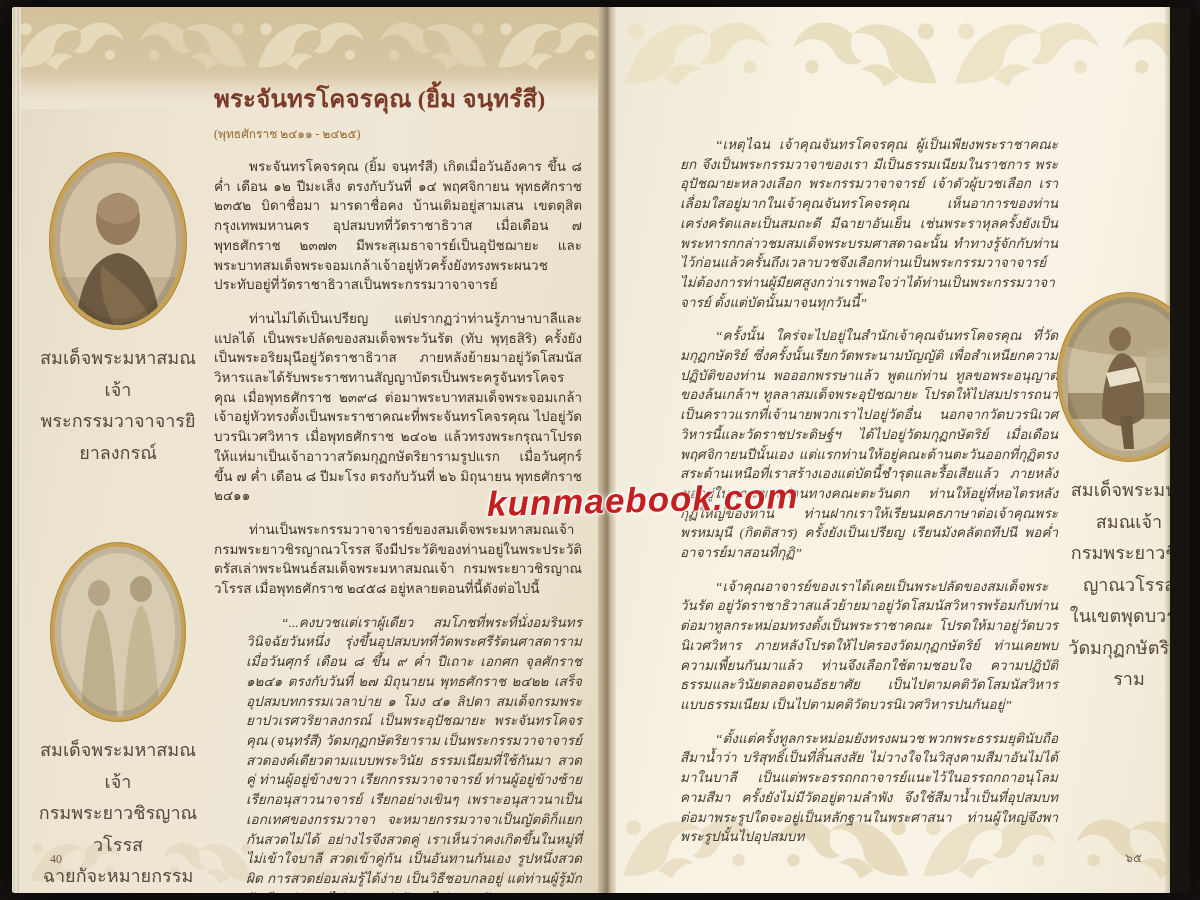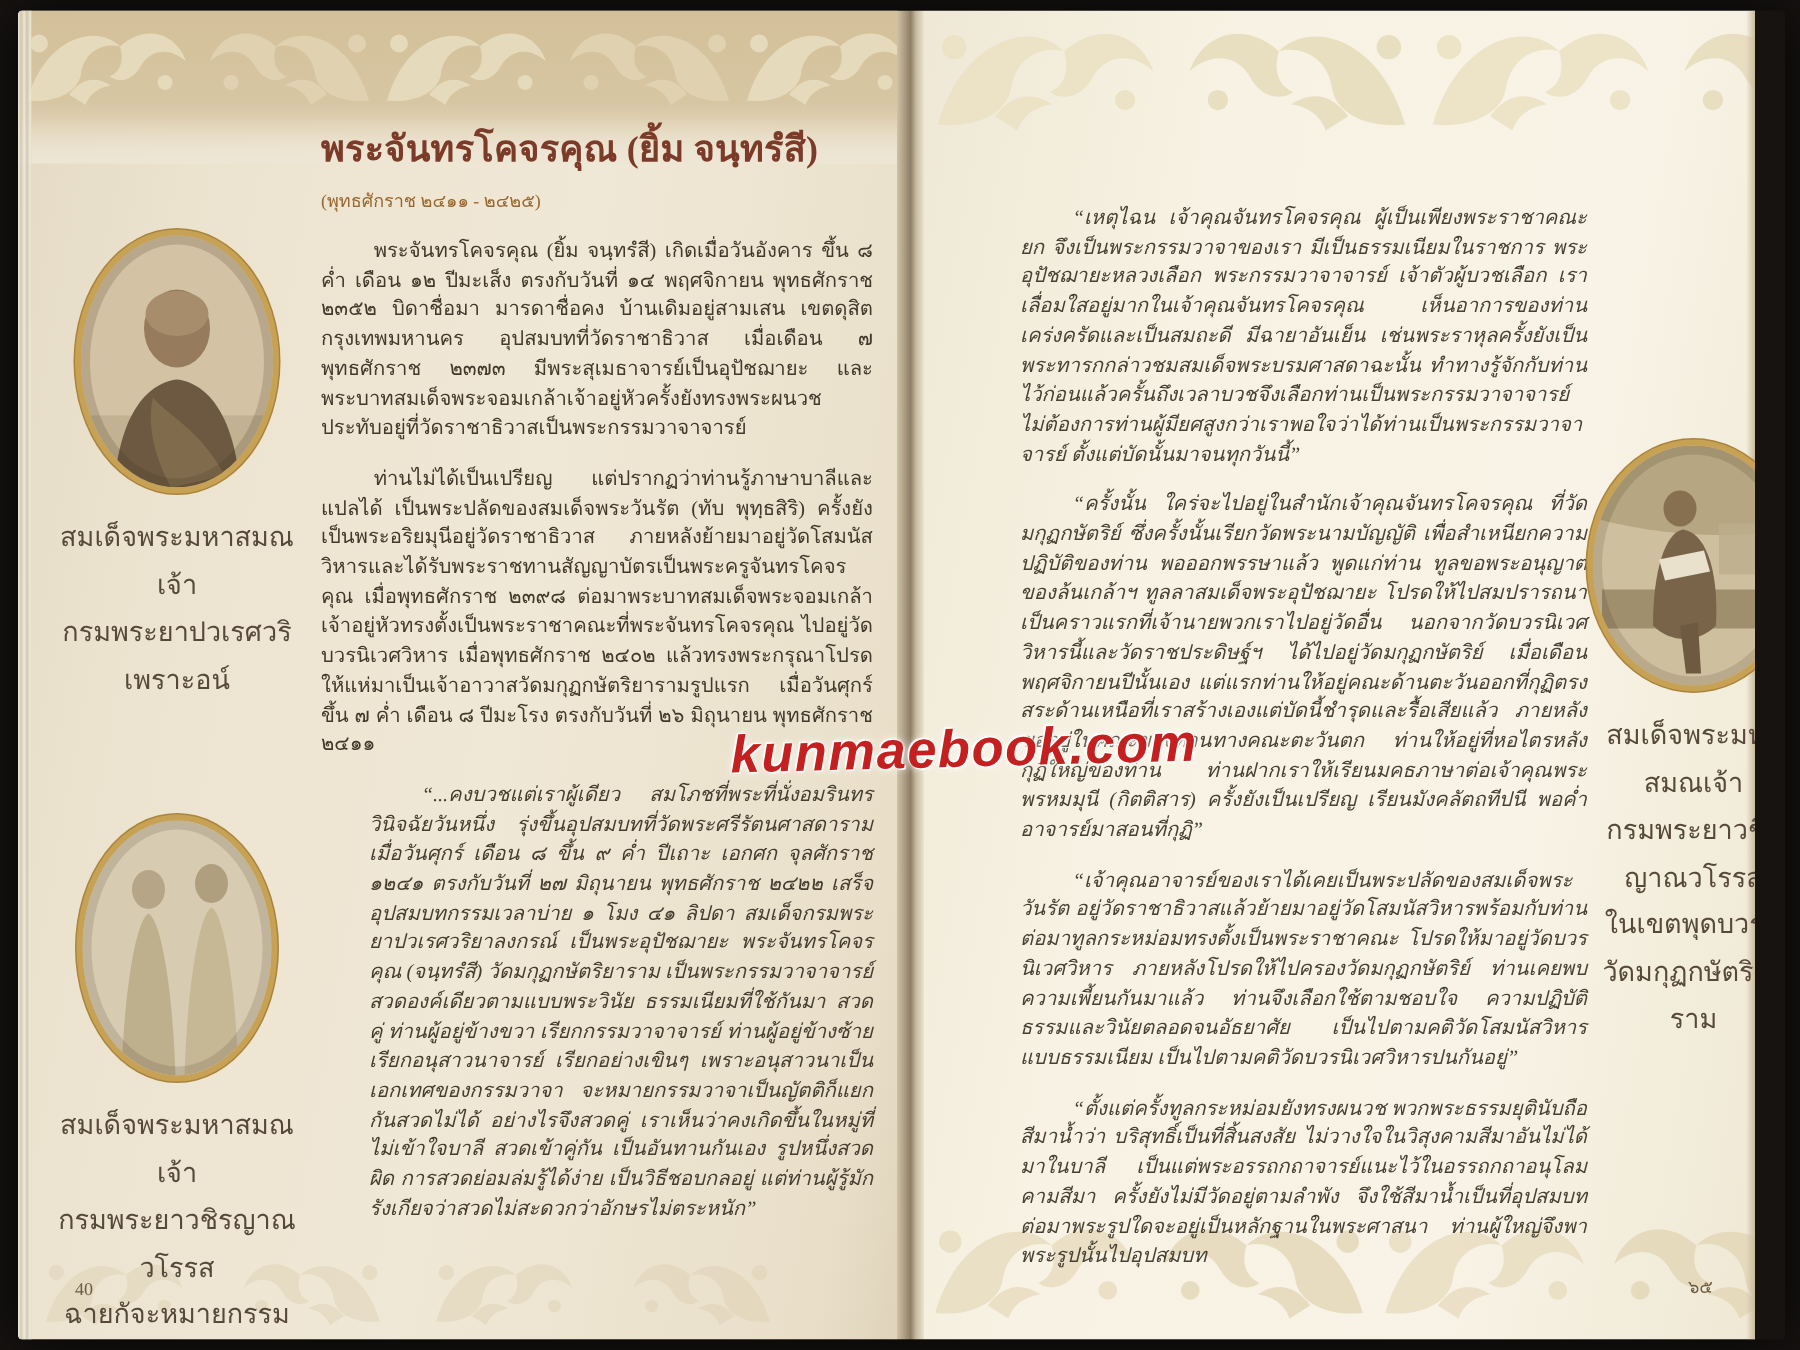--- a/index.html
+++ b/index.html
@@ -148,21 +148,21 @@
             <ellipse cx="64" cy="62" rx="22" ry="26" fill="#967c5d"></ellipse>
             <ellipse cx="64" cy="52" rx="21" ry="15" fill="#a78d6c"></ellipse>
             <path d="M22 168 C 26 116, 46 98, 64 96 C 82 98, 102 116, 106 168 Z" fill="#6d5941"></path>
             <path d="M48 108 C 60 122, 78 128, 96 160 L 60 168 C 48 146, 44 124, 48 108 Z" fill="#85704f" opacity=".8"></path>
             <ellipse cx="64" cy="84" rx="62" ry="82" fill="none" stroke="#4a3villain односто" stroke-opacity="0"></ellipse>
             <ellipse cx="64" cy="84" rx="63" ry="83" fill="none" stroke="#3c2e1e" stroke-width="10" opacity=".18"></ellipse>
           </svg>
         </div>
         <div class="caption">
           <div>สมเด็จพระมหาสมณเจ้า</div>
-          <div>กรมพระยาปวเรศวริเพราะอน์</div>
+          <div>พระกรรมวาจาจารยิยาลงกรณ์</div>
         </div>
 
         <div class="oval" style="width:126px;height:170px;margin-top:74px;">
           <svg width="126" height="170" viewBox="0 0 126 170">
             <rect width="126" height="170" fill="#ddd2ba"></rect>
             <rect width="126" height="170" fill="#cfc2a4" opacity=".4"></rect>
             <ellipse cx="44" cy="46" rx="11" ry="13" fill="#b2a182" opacity=".9"></ellipse>
             <path d="M26 170 C 28 110, 36 66, 44 62 C 52 66, 60 110, 62 170 Z" fill="#baa987" opacity=".85"></path>
             <ellipse cx="86" cy="42" rx="11" ry="13" fill="#ac9a7a" opacity=".9"></ellipse>
             <path d="M68 170 C 70 108, 78 62, 86 58 C 94 62, 102 108, 104 170 Z" fill="#c3b391" opacity=".85"></path>
@@ -175,20 +175,21 @@
           <div>ฉายกัจะหมายกรรมวาจาเป์</div>
           <div>พระจัโลมคามสุณ</div>
         </div>
       </div>
 
       <div class="text-col">
         <div class="page-title">พระจันทรโคจรคุณ (ยิ้ม จนฺทรํสี)</div>
         <div class="page-subtitle">(พุทธศักราช ๒๔๑๑ - ๒๔๒๕)</div>
         <p class="para">พระจันทรโคจรคุณ (ยิ้ม จนฺทรํสี) เกิดเมื่อวันอังคาร ขึ้น ๘ ค่ำ เดือน ๑๒ ปีมะเส็ง ตรงกับวันที่ ๑๔ พฤศจิกายน พุทธศักราช ๒๓๕๒ บิดาชื่อมา มารดาชื่อคง บ้านเดิมอยู่สามเสน เขตดุสิต กรุงเทพมหานคร อุปสมบทที่วัดราชาธิวาส เมื่อเดือน ๗ พุทธศักราช ๒๓๗๓ มีพระสุเมธาจารย์เป็นอุปัชฌายะ และพระบาทสมเด็จพระจอมเกล้าเจ้าอยู่หัวครั้งยังทรงพระผนวชประทับอยู่ที่วัดราชาธิวาสเป็นพระกรรมวาจาจารย์</p>
         <p class="para">ท่านไม่ได้เป็นเปรียญ แต่ปรากฏว่าท่านรู้ภาษาบาลีและแปลได้ เป็นพระปลัดของสมเด็จพระวันรัต (ทับ พุทฺธสิริ) ครั้งยังเป็นพระอริยมุนีอยู่วัดราชาธิวาส ภายหลังย้ายมาอยู่วัดโสมนัสวิหารและได้รับพระราชทานสัญญาบัตรเป็นพระครูจันทรโคจรคุณ เมื่อพุทธศักราช ๒๓๙๘ ต่อมาพระบาทสมเด็จพระจอมเกล้าเจ้าอยู่หัวทรงตั้งเป็นพระราชาคณะที่พระจันทรโคจรคุณ ไปอยู่วัดบวรนิเวศวิหาร เมื่อพุทธศักราช ๒๔๐๒ แล้วทรงพระกรุณาโปรดให้แห่มาเป็นเจ้าอาวาสวัดมกุฏกษัตริยารามรูปแรก เมื่อวันศุกร์ ขึ้น ๗ ค่ำ เดือน ๘ ปีมะโรง ตรงกับวันที่ ๒๖ มิถุนายน พุทธศักราช ๒๔๑๑</p>
+        <p class="para">ท่านเป็นพระกรรมวาจาจารย์ของสมเด็จพระมหาสมณเจ้า กรมพระยาวชิรญาณวโรรส จึงมีประวัติของท่านอยู่ในพระประวัติตรัสเล่าพระนิพนธ์สมเด็จพระมหาสมณเจ้า กรมพระยาวชิรญาณวโรรส เมื่อพุทธศักราช ๒๔๕๘ อยู่หลายตอนที่นี้ดังต่อไปนี้</p>
         <p class="para quote">“...คงบวชแต่เราผู้เดียว สมโภชที่พระที่นั่งอมรินทรวินิจฉัยวันหนึ่ง รุ่งขึ้นอุปสมบทที่วัดพระศรีรัตนศาสดาราม เมื่อวันศุกร์ เดือน ๘ ขึ้น ๙ ค่ำ ปีเถาะ เอกศก จุลศักราช ๑๒๔๑ ตรงกับวันที่ ๒๗ มิถุนายน พุทธศักราช ๒๔๒๒ เสร็จอุปสมบทกรรมเวลาบ่าย ๑ โมง ๔๑ ลิปดา สมเด็จกรมพระยาปวเรศวริยาลงกรณ์ เป็นพระอุปัชฌายะ พระจันทรโคจรคุณ (จนฺทรํสี) วัดมกุฏกษัตริยาราม เป็นพระกรรมวาจาจารย์ สวดองค์เดียวตามแบบพระวินัย ธรรมเนียมที่ใช้กันมา สวดคู่ ท่านผู้อยู่ข้างขวา เรียกกรรมวาจาจารย์ ท่านผู้อยู่ข้างซ้าย เรียกอนุสาวนาจารย์ เรียกอย่างเขินๆ เพราะอนุสาวนาเป็นเอกเทศของกรรมวาจา จะหมายกรรมวาจาเป็นญัตติก็แยกกันสวดไม่ได้ อย่างไรจึงสวดคู่ เราเห็นว่าคงเกิดขึ้นในหมู่ที่ไม่เข้าใจบาลี สวดเข้าคู่กัน เป็นอันทานกันเอง รูปหนึ่งสวดผิด การสวดย่อมล่มรู้ได้ง่าย เป็นวิธีชอบกลอยู่ แต่ท่านผู้รู้มักรังเกียจว่าสวดไม่สะดวกว่าอักษรไม่ตระหนัก”</p>
       </div>
     </div>
 
     <div class="folio folio-left">40</div>
   </div>
 
   <div class="gutter"></div>
 
   <div class="page page-right">

